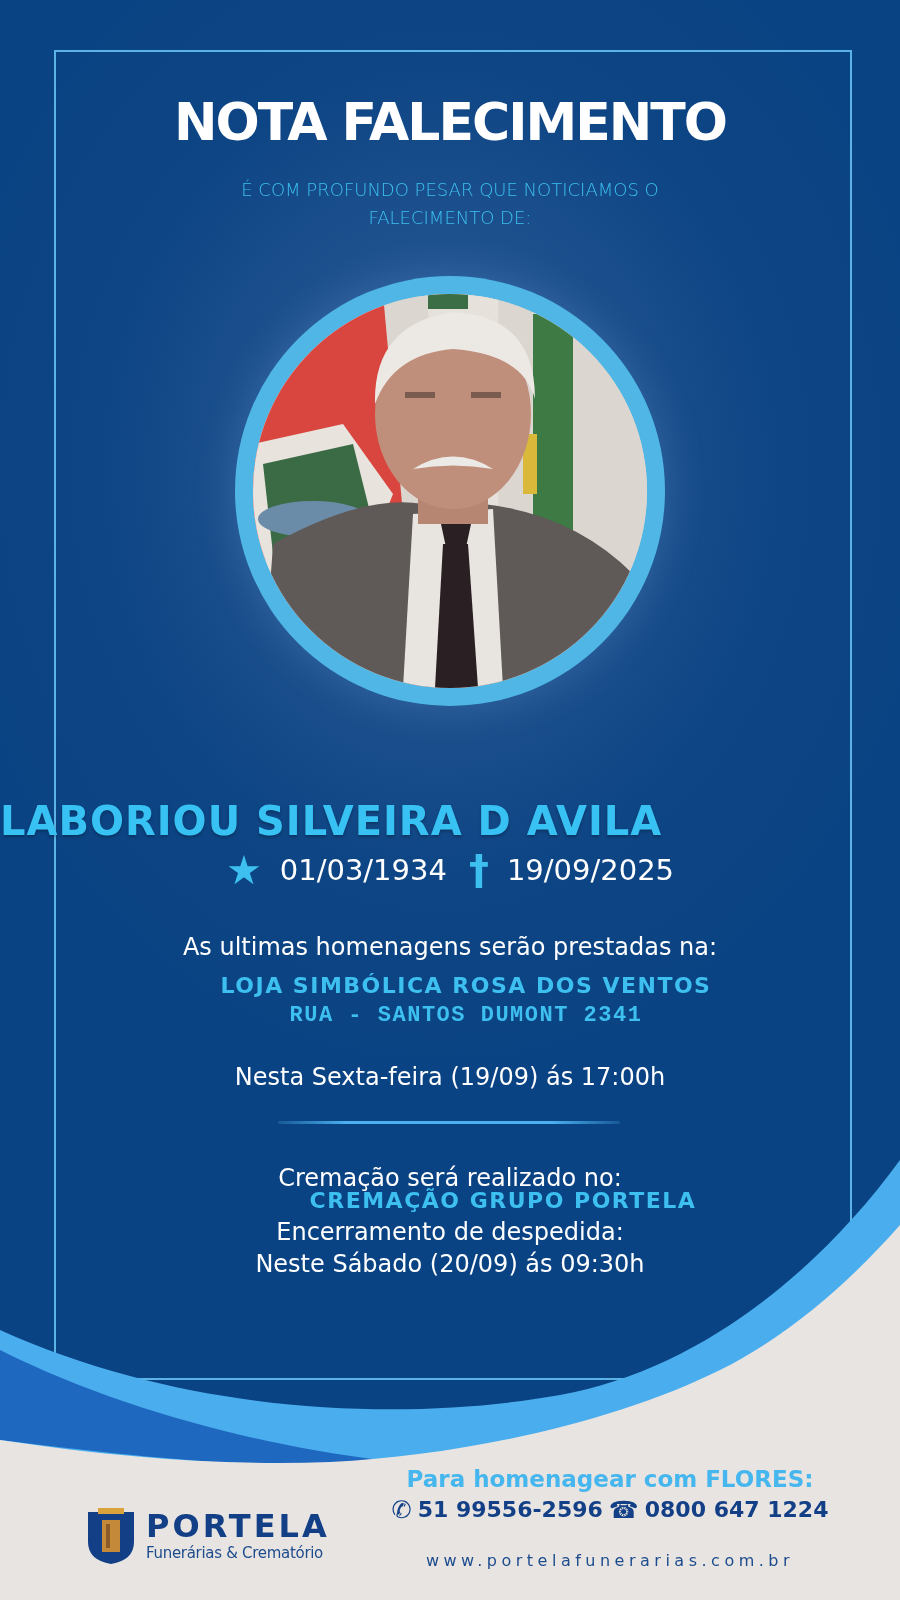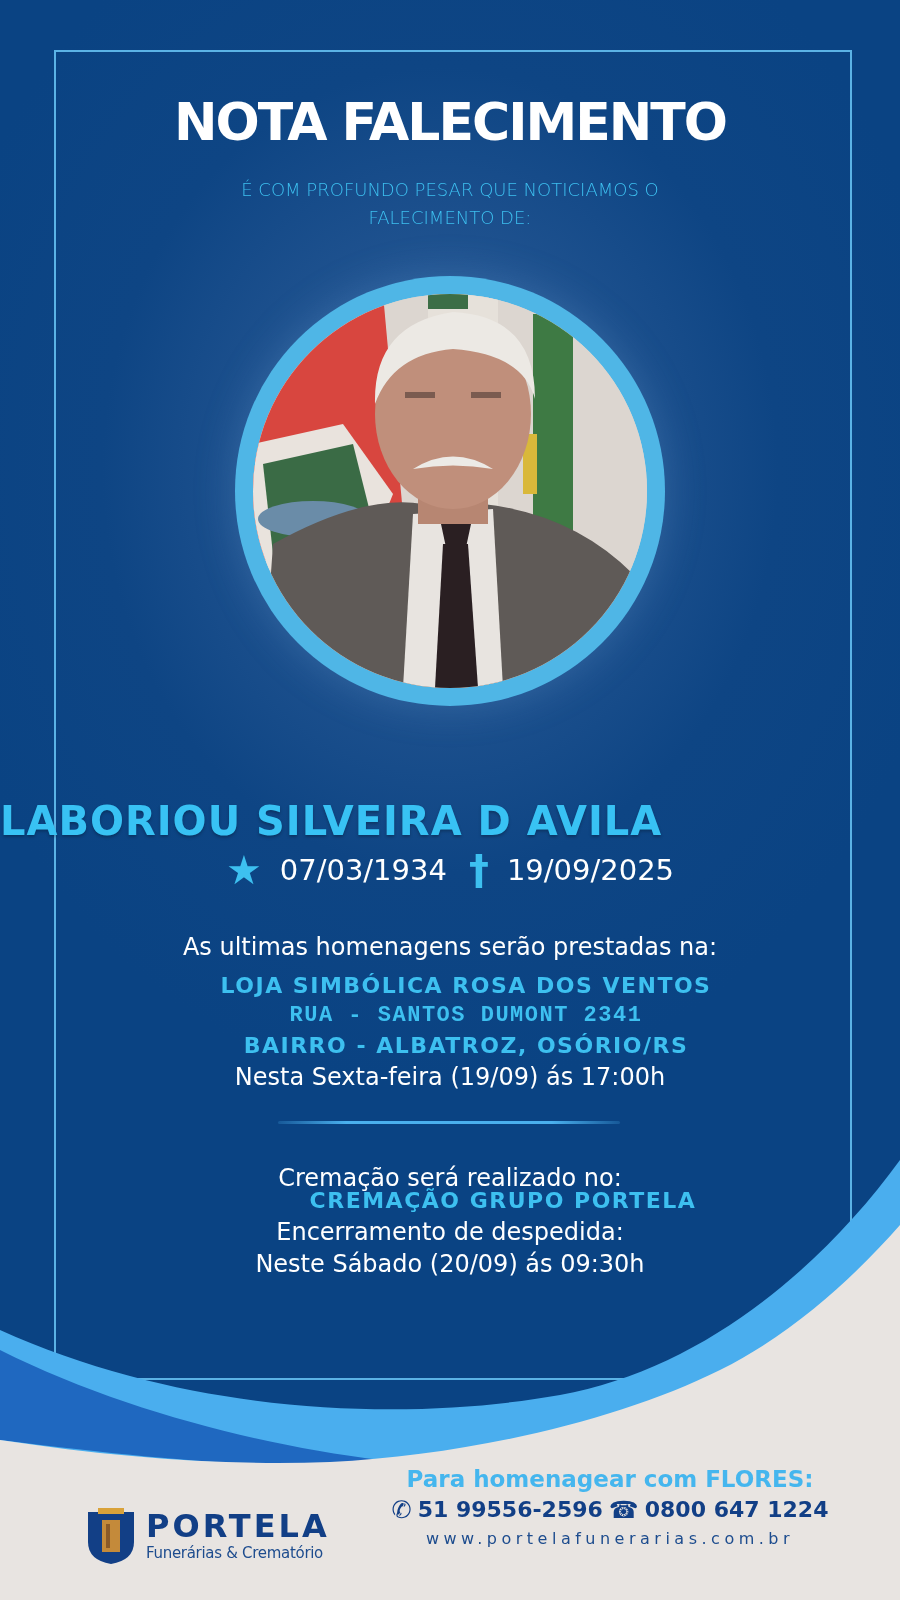--- a/index.html
+++ b/index.html
@@ -83,21 +83,21 @@
     .contact { position: absolute; left: 380px; top: 1464px; width: 460px; text-align: center; }
     .contact-title {
       color: #45b6ee; font-family: "DejaVu Sans", sans-serif; font-weight: bold; font-size: 23px; line-height: 30px;
     }
     .contact-phones {
       display: flex; justify-content: center; align-items: center; gap: 6px;
       color: #123f86; font-family: "DejaVu Sans", sans-serif; font-weight: bold; font-size: 22px; line-height: 32px;
     }
     .contact-phones .ic { color: #123f86; font-size: 24px; }
     .contact-web {
-      color: #1d4c8e; font-family: "DejaVu Sans", sans-serif; font-size: 16px; letter-spacing: 4.5px; line-height: 26px;
+      color: #1d4c8e; font-family: "DejaVu Sans", sans-serif; font-size: 16px; letter-spacing: 4.5px; line-height: 26px; margin-top: 22px;
     }
   </style>
 </head>
 <body>
 
 <div class="poster">
 
   <div class="frame"></div>
 
   <div class="title">NOTA FALECIMENTO</div>
@@ -138,29 +138,28 @@
       <rect x="218" y="98" width="30" height="6" fill="#7a5b50"></rect>
 
       <path d="M160,175 Q200,150 240,175 Q200,168 160,175 Z" fill="#eceae6"></path>
     </svg>
   </div>
 
   <div class="name">LABORIOU SILVEIRA D AVILA</div>
 
   <div class="dates">
     <span class="star">★</span>
-    <span>07/03/1934</span>
+    <span>01/03/1934</span>
     <span class="cross">†</span>
     <span>19/09/2025</span>
   </div>
 
   <div class="block white" style="top: 933px;">As ultimas homenagens serão prestadas na:</div>
   <div class="block cyan" style="top: 973px;">LOJA SIMBÓLICA ROSA DOS VENTOS</div>
   <div class="block cyan" style="top: 1003px; font-family: Liberation Mono, monospace;">RUA - SANTOS DUMONT 2341</div>
-  <div class="block cyan" style="top: 1033px;">BAIRRO - ALBATROZ, OSÓRIO/RS</div>
   <div class="block white" style="top: 1063px;">Nesta Sexta-feira (19/09) ás 17:00h</div>
 
   <div class="divider"></div>
 
   <div class="block white" style="top: 1152px; margin-top: 12px;">Cremação será realizado no:</div>
   <div class="block cyan" style="top: 1188px; margin-left: 37px;">CREMAÇÃO GRUPO PORTELA</div>
   <div class="block white" style="top: 1218px;">Encerramento de despedida:</div>
   <div class="block white" style="top: 1250px;">Neste Sábado (20/09) ás 09:30h</div>
 
   <svg class="waves" viewBox="0 0 900 1600">

